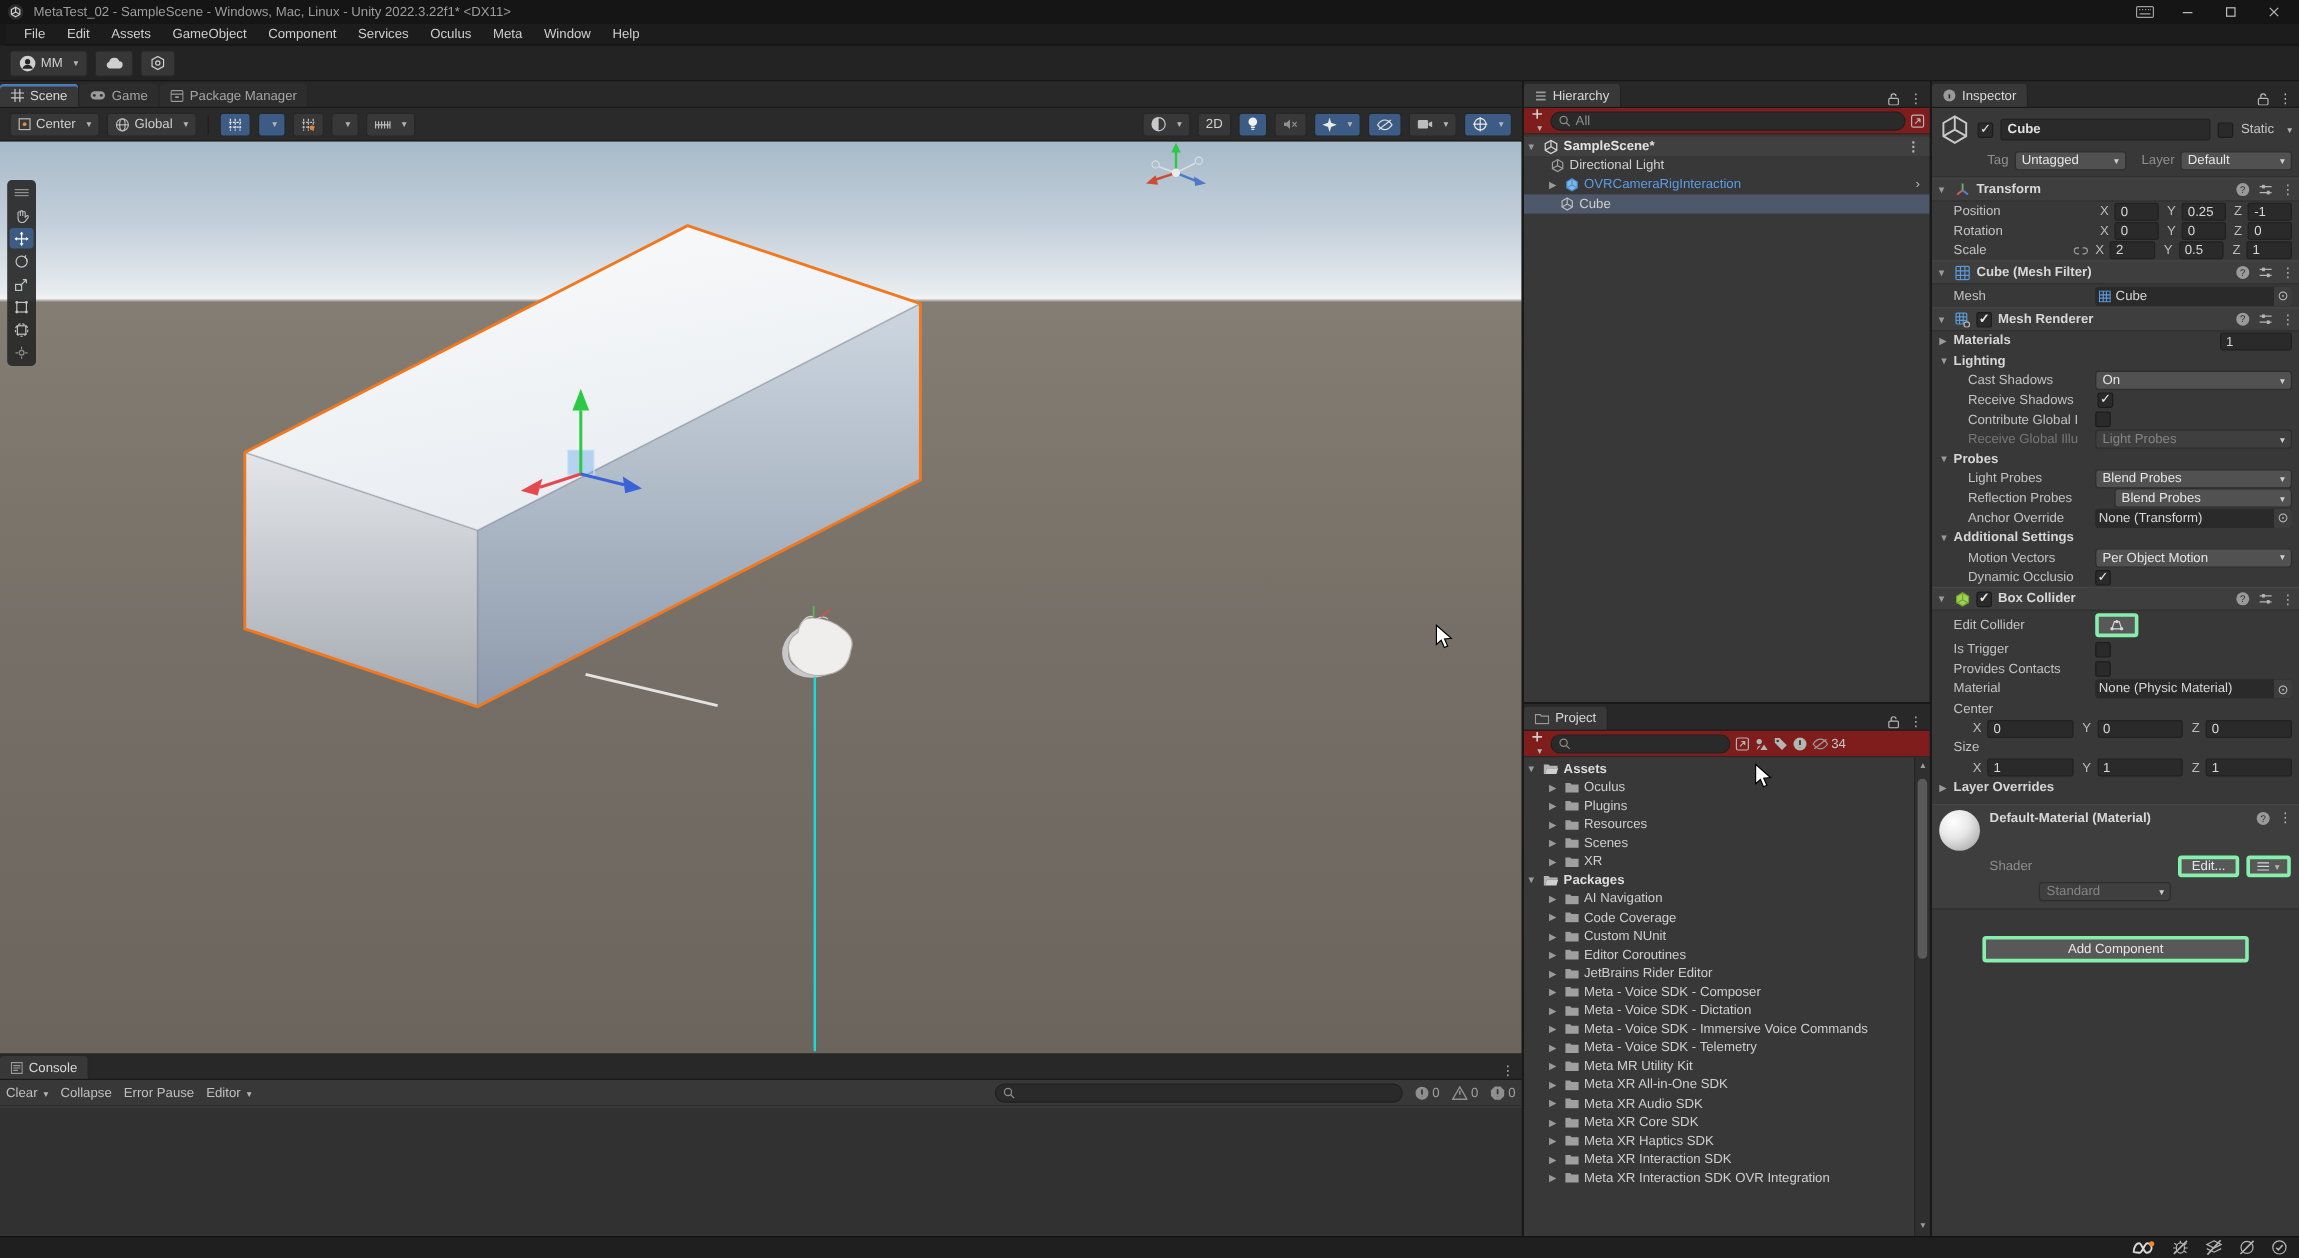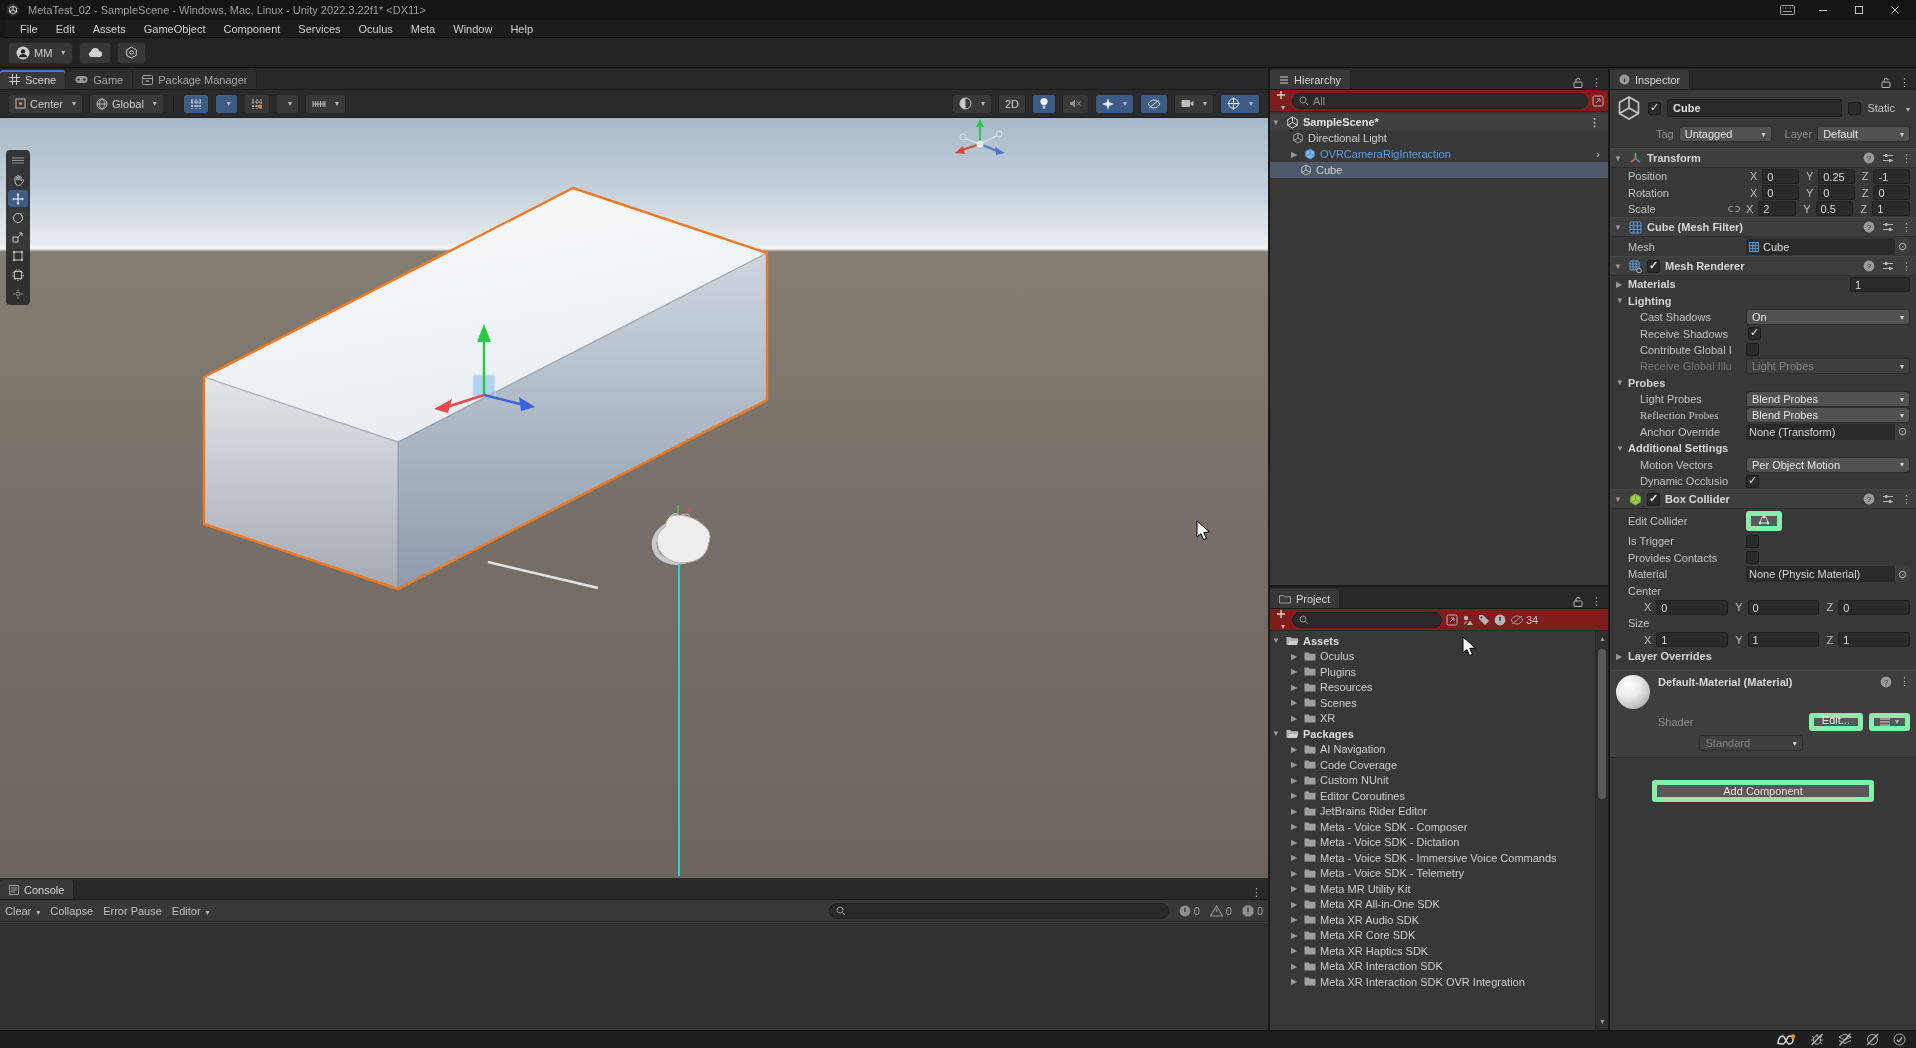--- a/index.html
+++ b/index.html
@@ -82,21 +82,21 @@
   .numfield { flex:1; background:#2a2a2a; border:1px solid #212121; border-radius:2px; height:15px; line-height:14px; padding:0 4px; color:#d8d8d8; min-width:0; overflow:hidden; }
   .ddfield { flex:1; background:#515151; border:1px solid #2e2e2e; border-radius:3px; height:16px; display:flex; align-items:center; padding:0 5px; color:#e6e6e6; min-width:0; }
   .ddfield::after { content:"▾"; font-size:8px; margin-left:auto; color:#cfcfcf; }
   .ddfield.dis { background:#3f3f3f; color:#848484; }
   .objfield { flex:1; background:#2a2a2a; border-radius:3px; height:16px; display:flex; align-items:center; gap:4px; padding-left:3px; color:#d8d8d8; min-width:0; overflow:hidden; }
   .picker { margin-left:auto; width:15px; height:16px; background:#3d3d3d; border-radius:0 3px 3px 0; display:flex; align-items:center; justify-content:center; color:#bdbdbd; flex:none; }
   .cb { width:13px; height:13px; background:#2a2a2a; border:1px solid #1c1c1c; border-radius:2px; position:relative; flex:none; }
   .cb.on::after { content:"✓"; position:absolute; left:1px; top:-2px; color:#e9e9e9; font-size:11px; }
   .mat-strip { margin-top:6px; background:#3e3e3e; border-top:1px solid #464646; border-bottom:1px solid #2c2c2c; padding:4px 6px 6px; display:flex; gap:8px; }
   .mat-sphere { width:34px; height:34px; border-radius:50%; background:radial-gradient(circle at 35% 30%, #ffffff 0%, #e8e8e8 40%, #b9b9b9 75%, #9a9a9a 100%); flex:none; }
-  .btn { background:#585858; border:5px solid #86efac; border-radius:3px; color:#e6e6e6; display:flex; align-items:flex-end; justify-content:center; }
+  .btn { background:#585858; border:3px solid #86efac; border-radius:3px; color:#e6e6e6; display:flex; align-items:center; justify-content:center; }
   .addcomp { width:222px; height:22px; margin:22px auto 0; }
   .statusbar { left:0; top:1030px; width:1916px; height:18px; background:#1f1f1f; border-top:1px solid #111; display:flex; align-items:center; justify-content:flex-end; gap:14px; padding-right:10px; }
 
   .cursor { position:absolute; pointer-events:none; }
   .muted { color:#8f8f8f; }
 </style>
 </head>
 <body>
 
 <div class="titlebar abs">
@@ -996,21 +996,21 @@
     <span class="fold" style="width:12px; font-size:8px; color:#9a9a9a;">▼</span>
     <span class="ilabel bold">Probes</span>
   </div>
   <div class="irow sub">
     <span class="ilabel" style="width:106px;">Light Probes</span>
     <span class="ddfield">
         <span>Blend Probes</span>
       </span>
   </div>
   <div class="irow sub">
-    <span class="ilabel" style="width:106px;font-family:Liberation Serif, serif;">Reflection Probes</span>
+    <span class="ilabel" style="width:122px;">Reflection Probes</span>
     <span class="ddfield">
         <span>Blend Probes</span>
       </span>
   </div>
   <div class="irow sub">
     <span class="ilabel" style="width:106px;">Anchor Override</span>
     <span class="objfield">
       <span>None (Transform)</span>
       <span class="picker">⊙</span>
     </span>

